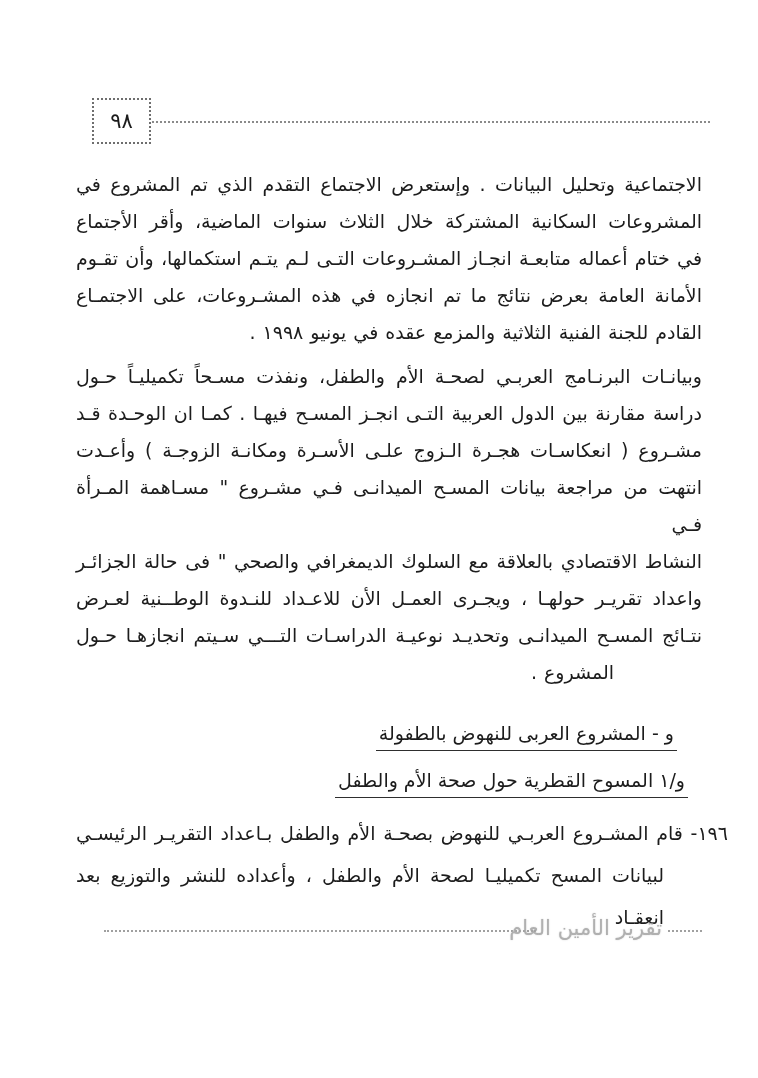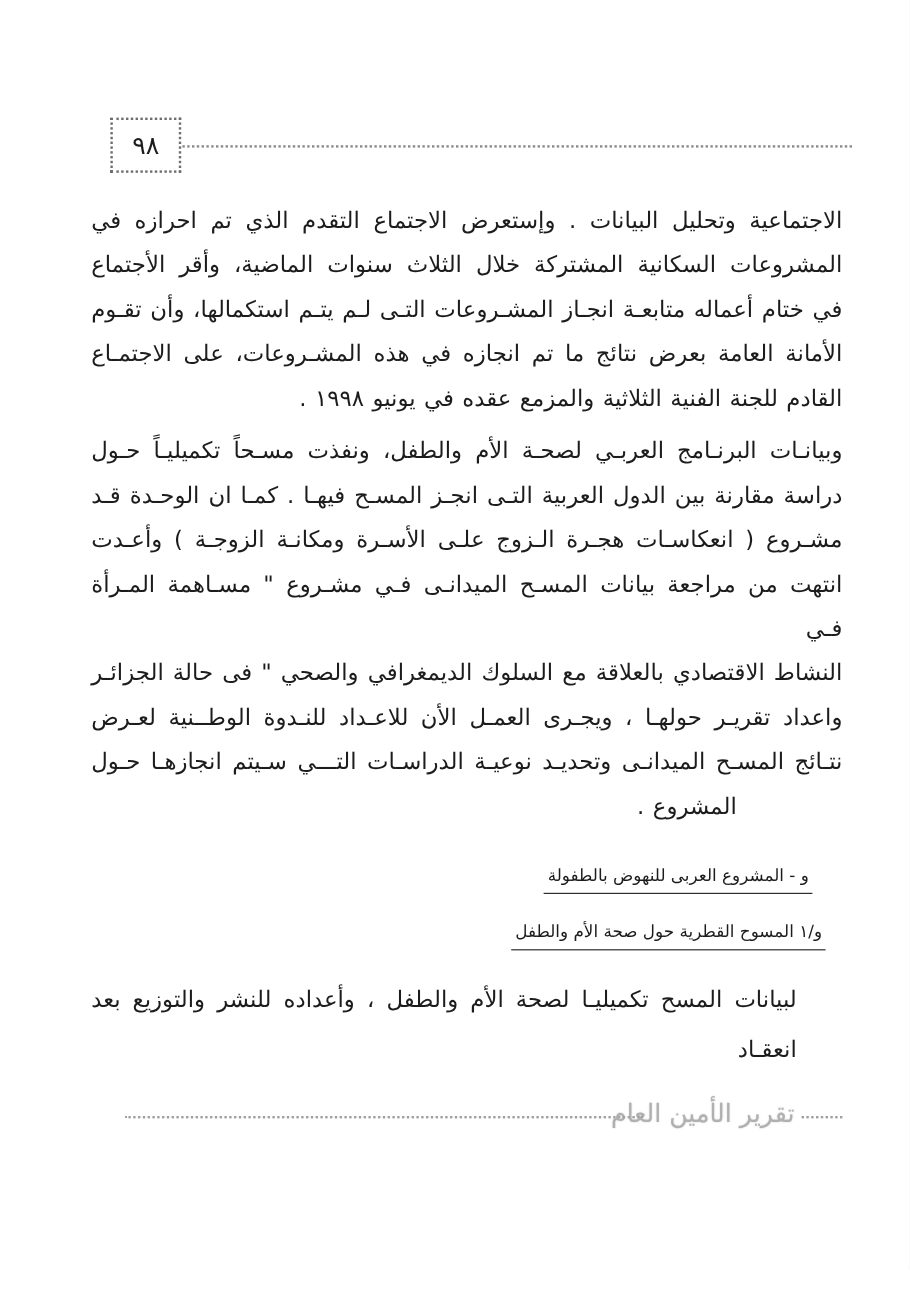--- a/index.html
+++ b/index.html
@@ -51,21 +51,21 @@
     word-spacing:1px;
   }
   .line.end{text-align-last:right;}
   .b-last{padding-right:88px;}
   .c-indent{padding-right:38px;}
   .pnum{margin-right:-26px;}
   
   .heading{
     position:absolute;
     direction:rtl;white-space:nowrap;
-    font-size:14px;
+    font-size:19px;
     border-bottom:1.6px solid #2e2e2e;
     padding:0 3px 6px 3px;
   }
   #heading-childhood{right:81px;top:722px;}
   #heading-surveys{right:70px;top:769px;margin-left:44px;}
   
   .footer-title{
     position:absolute;right:96px;top:916px;
     direction:rtl;white-space:nowrap;
     font-size:21px;
@@ -80,21 +80,21 @@
 
 <div class="page">
 
   <div class="pageno-box">
     <span>٩٨</span>
   </div>
 
   <div class="dotted-rule" id="header-rule"></div>
 
   <div class="para para-a">
-    <div class="line">الاجتماعية وتحليل البيانات . وإستعرض الاجتماع التقدم الذي تم احرازه في</div>
+    <div class="line">الاجتماعية وتحليل البيانات . وإستعرض الاجتماع التقدم الذي تم المشروع في</div>
     <div class="line">المشروعات السكانية المشتركة خلال الثلاث سنوات الماضية، وأقر الأجتماع</div>
     <div class="line">في ختام أعماله متابعـة انجـاز المشـروعات التـى لـم يتـم استكمالها، وأن تقـوم</div>
     <div class="line">الأمانة العامة بعرض نتائج ما تم انجازه في هذه المشـروعات، على الاجتمـاع</div>
     <div class="line end">القادم للجنة الفنية الثلاثية والمزمع عقده في يونيو ١٩٩٨ .</div>
   </div>
 
   <div class="para para-b">
     <div class="line">وبيانـات البرنـامج العربـي لصحـة الأم والطفل، ونفذت مسـحاً تكميليـاً حـول</div>
     <div class="line">دراسة مقارنة بين الدول العربية التـى انجـز المسـح فيهـا . كمـا ان الوحـدة قـد</div>
     <div class="line">مشـروع ( انعكاسـات هجـرة الـزوج علـى الأسـرة ومكانـة الزوجـة ) وأعـدت</div>
@@ -102,20 +102,21 @@
     <div class="line">النشاط الاقتصادي بالعلاقة مع السلوك الديمغرافي والصحي " فى حالة الجزائـر</div>
     <div class="line">واعداد تقريـر حولهـا ، ويجـرى العمـل الأن للاعـداد للنـدوة الوطــنية لعـرض</div>
     <div class="line">نتـائج المسـح الميدانـى وتحديـد نوعيـة الدراسـات التـــي سـيتم انجازهـا حـول</div>
     <div class="line end b-last">المشروع .</div>
   </div>
 
   <div class="heading" id="heading-childhood">و - المشروع العربى للنهوض بالطفولة</div>
   <div class="heading" id="heading-surveys">و/١ المسوح القطرية حول صحة الأم والطفل</div>
 
   <div class="para para-c">
+    <div class="line"><span class="pnum">١٩٦-</span> <span>قام المشـروع العربـي للنهوض بصحـة الأم والطفل بـاعداد التقريـر الرئيسـي</span></div>
     <div class="line c-indent">لبيانات المسح تكميليـا لصحة الأم والطفل ، وأعداده للنشر والتوزيع بعد انعقـاد</div>
   </div>
 
   <div class="dotted-rule" id="footer-rule-left"></div>
   <div class="footer-title">تقرير الأمين العام</div>
   <div class="dotted-rule" id="footer-rule-right"></div>
 
 </div>
 
 </body></html>

